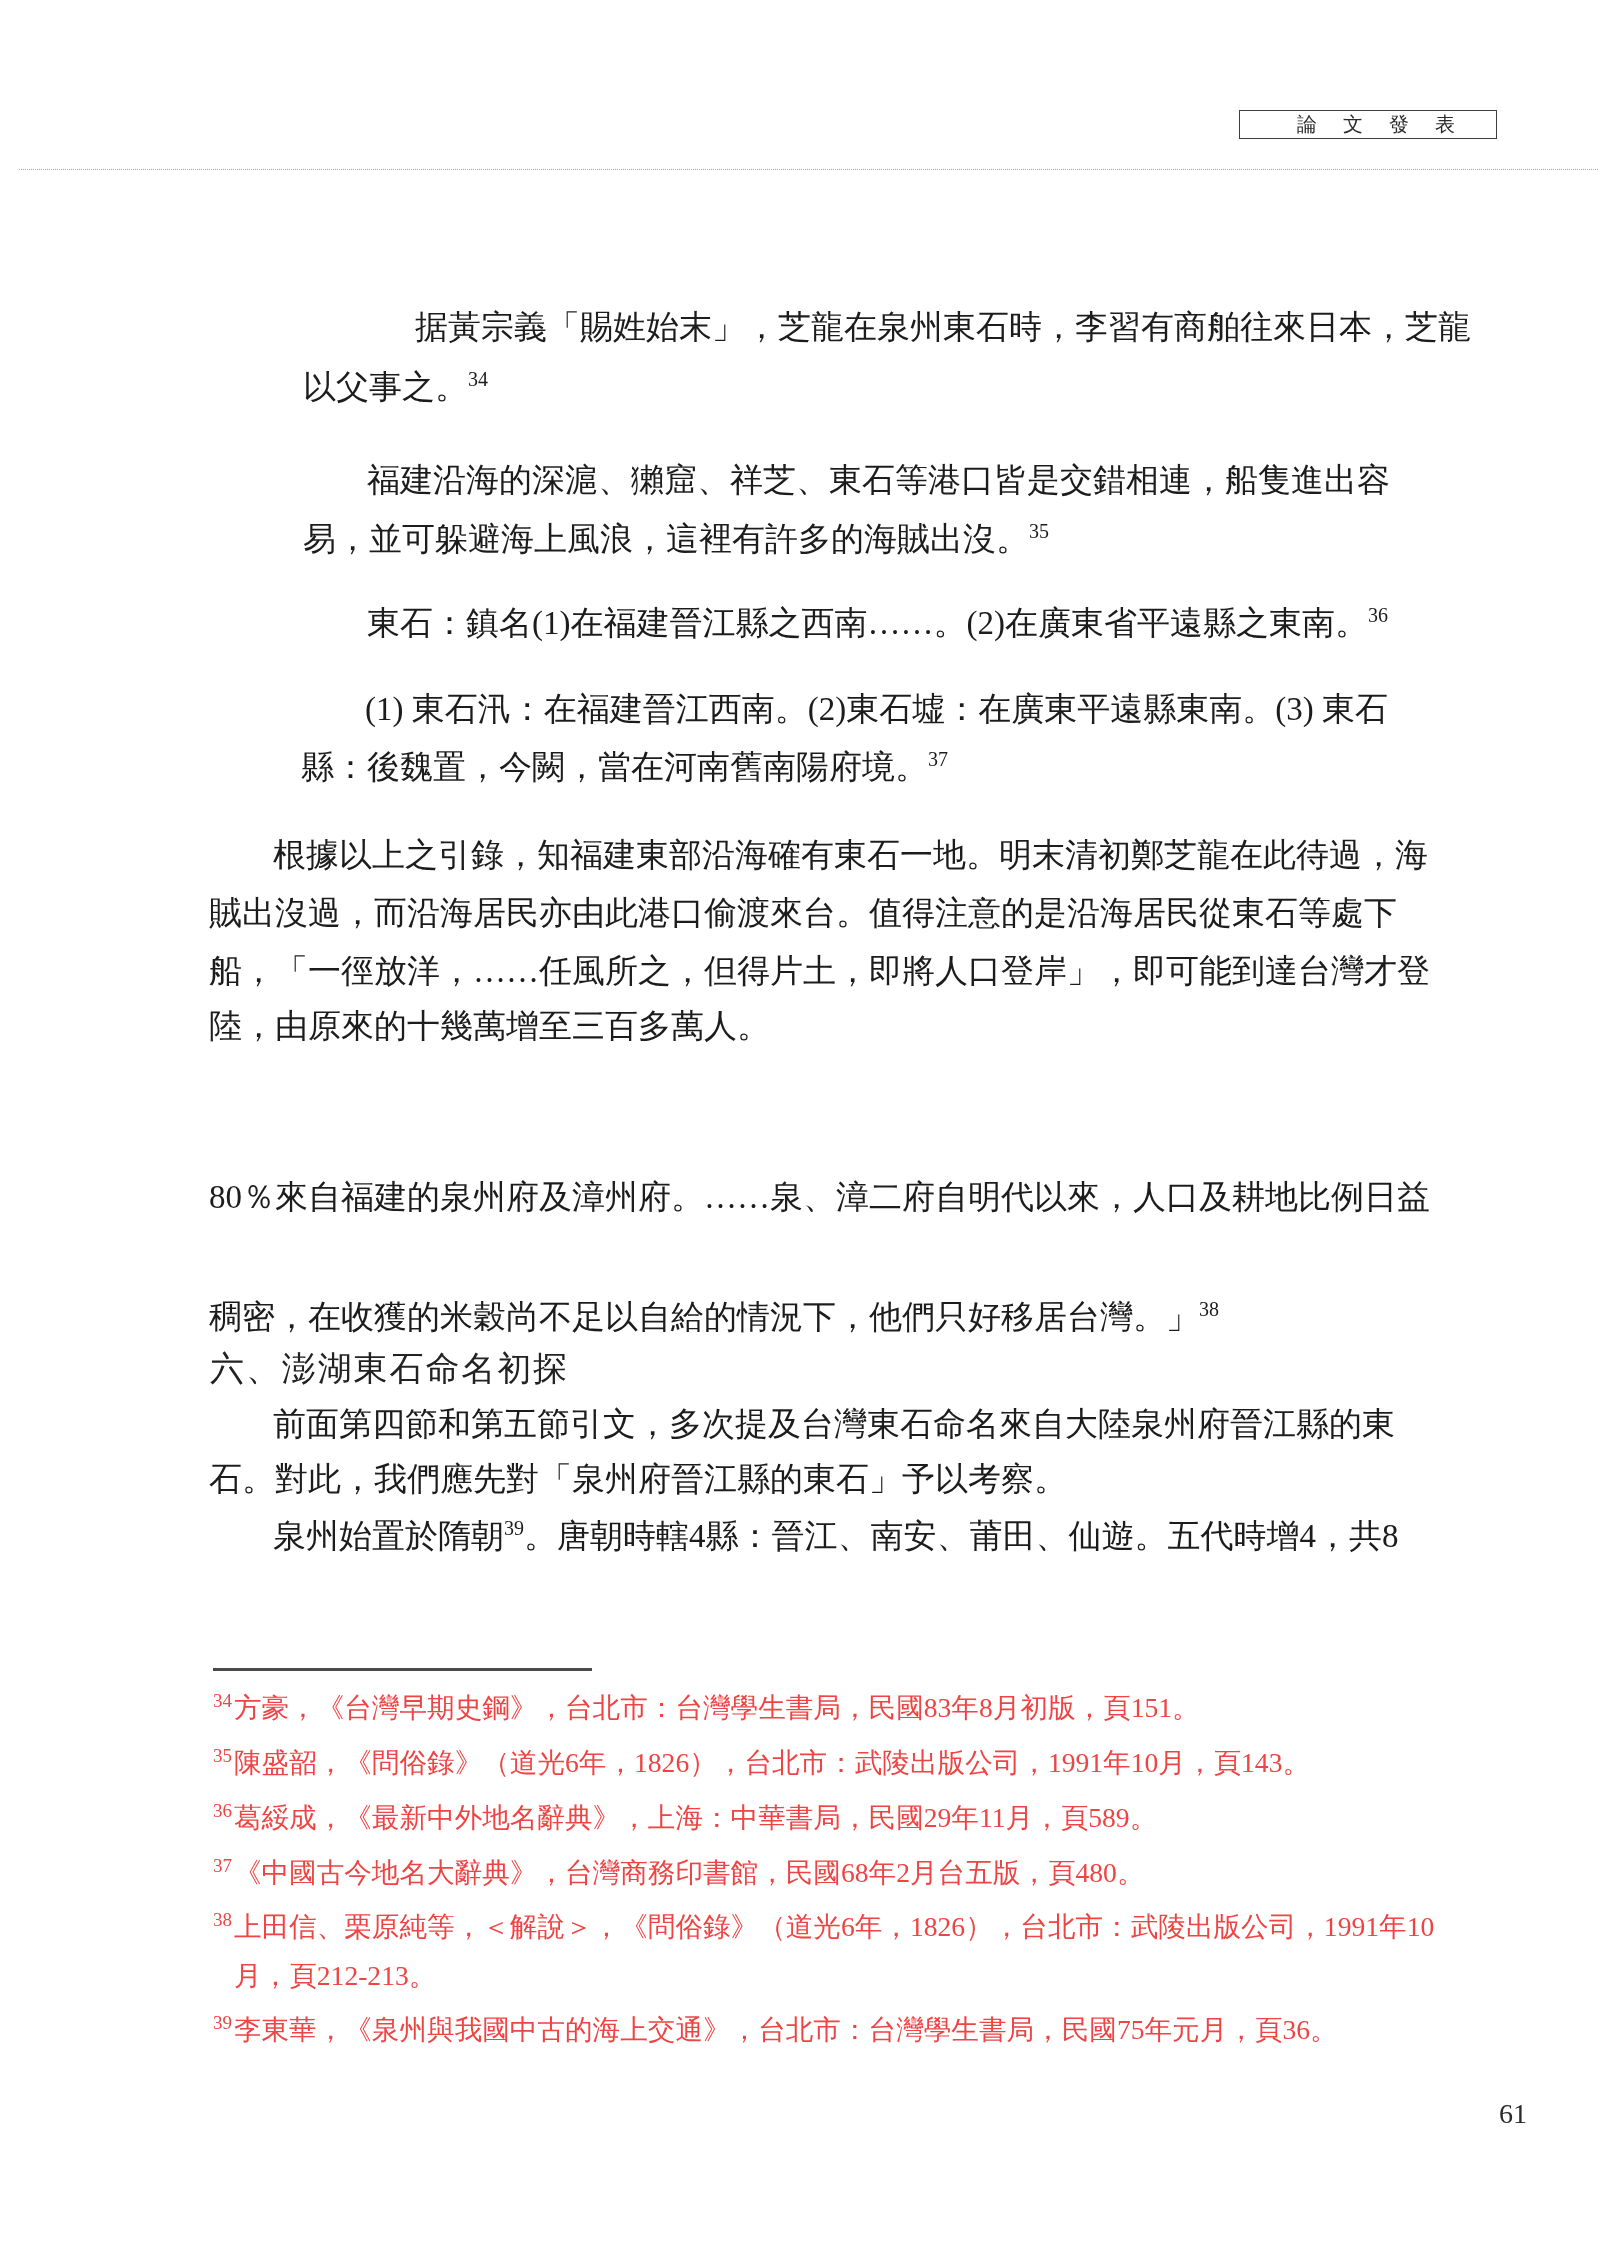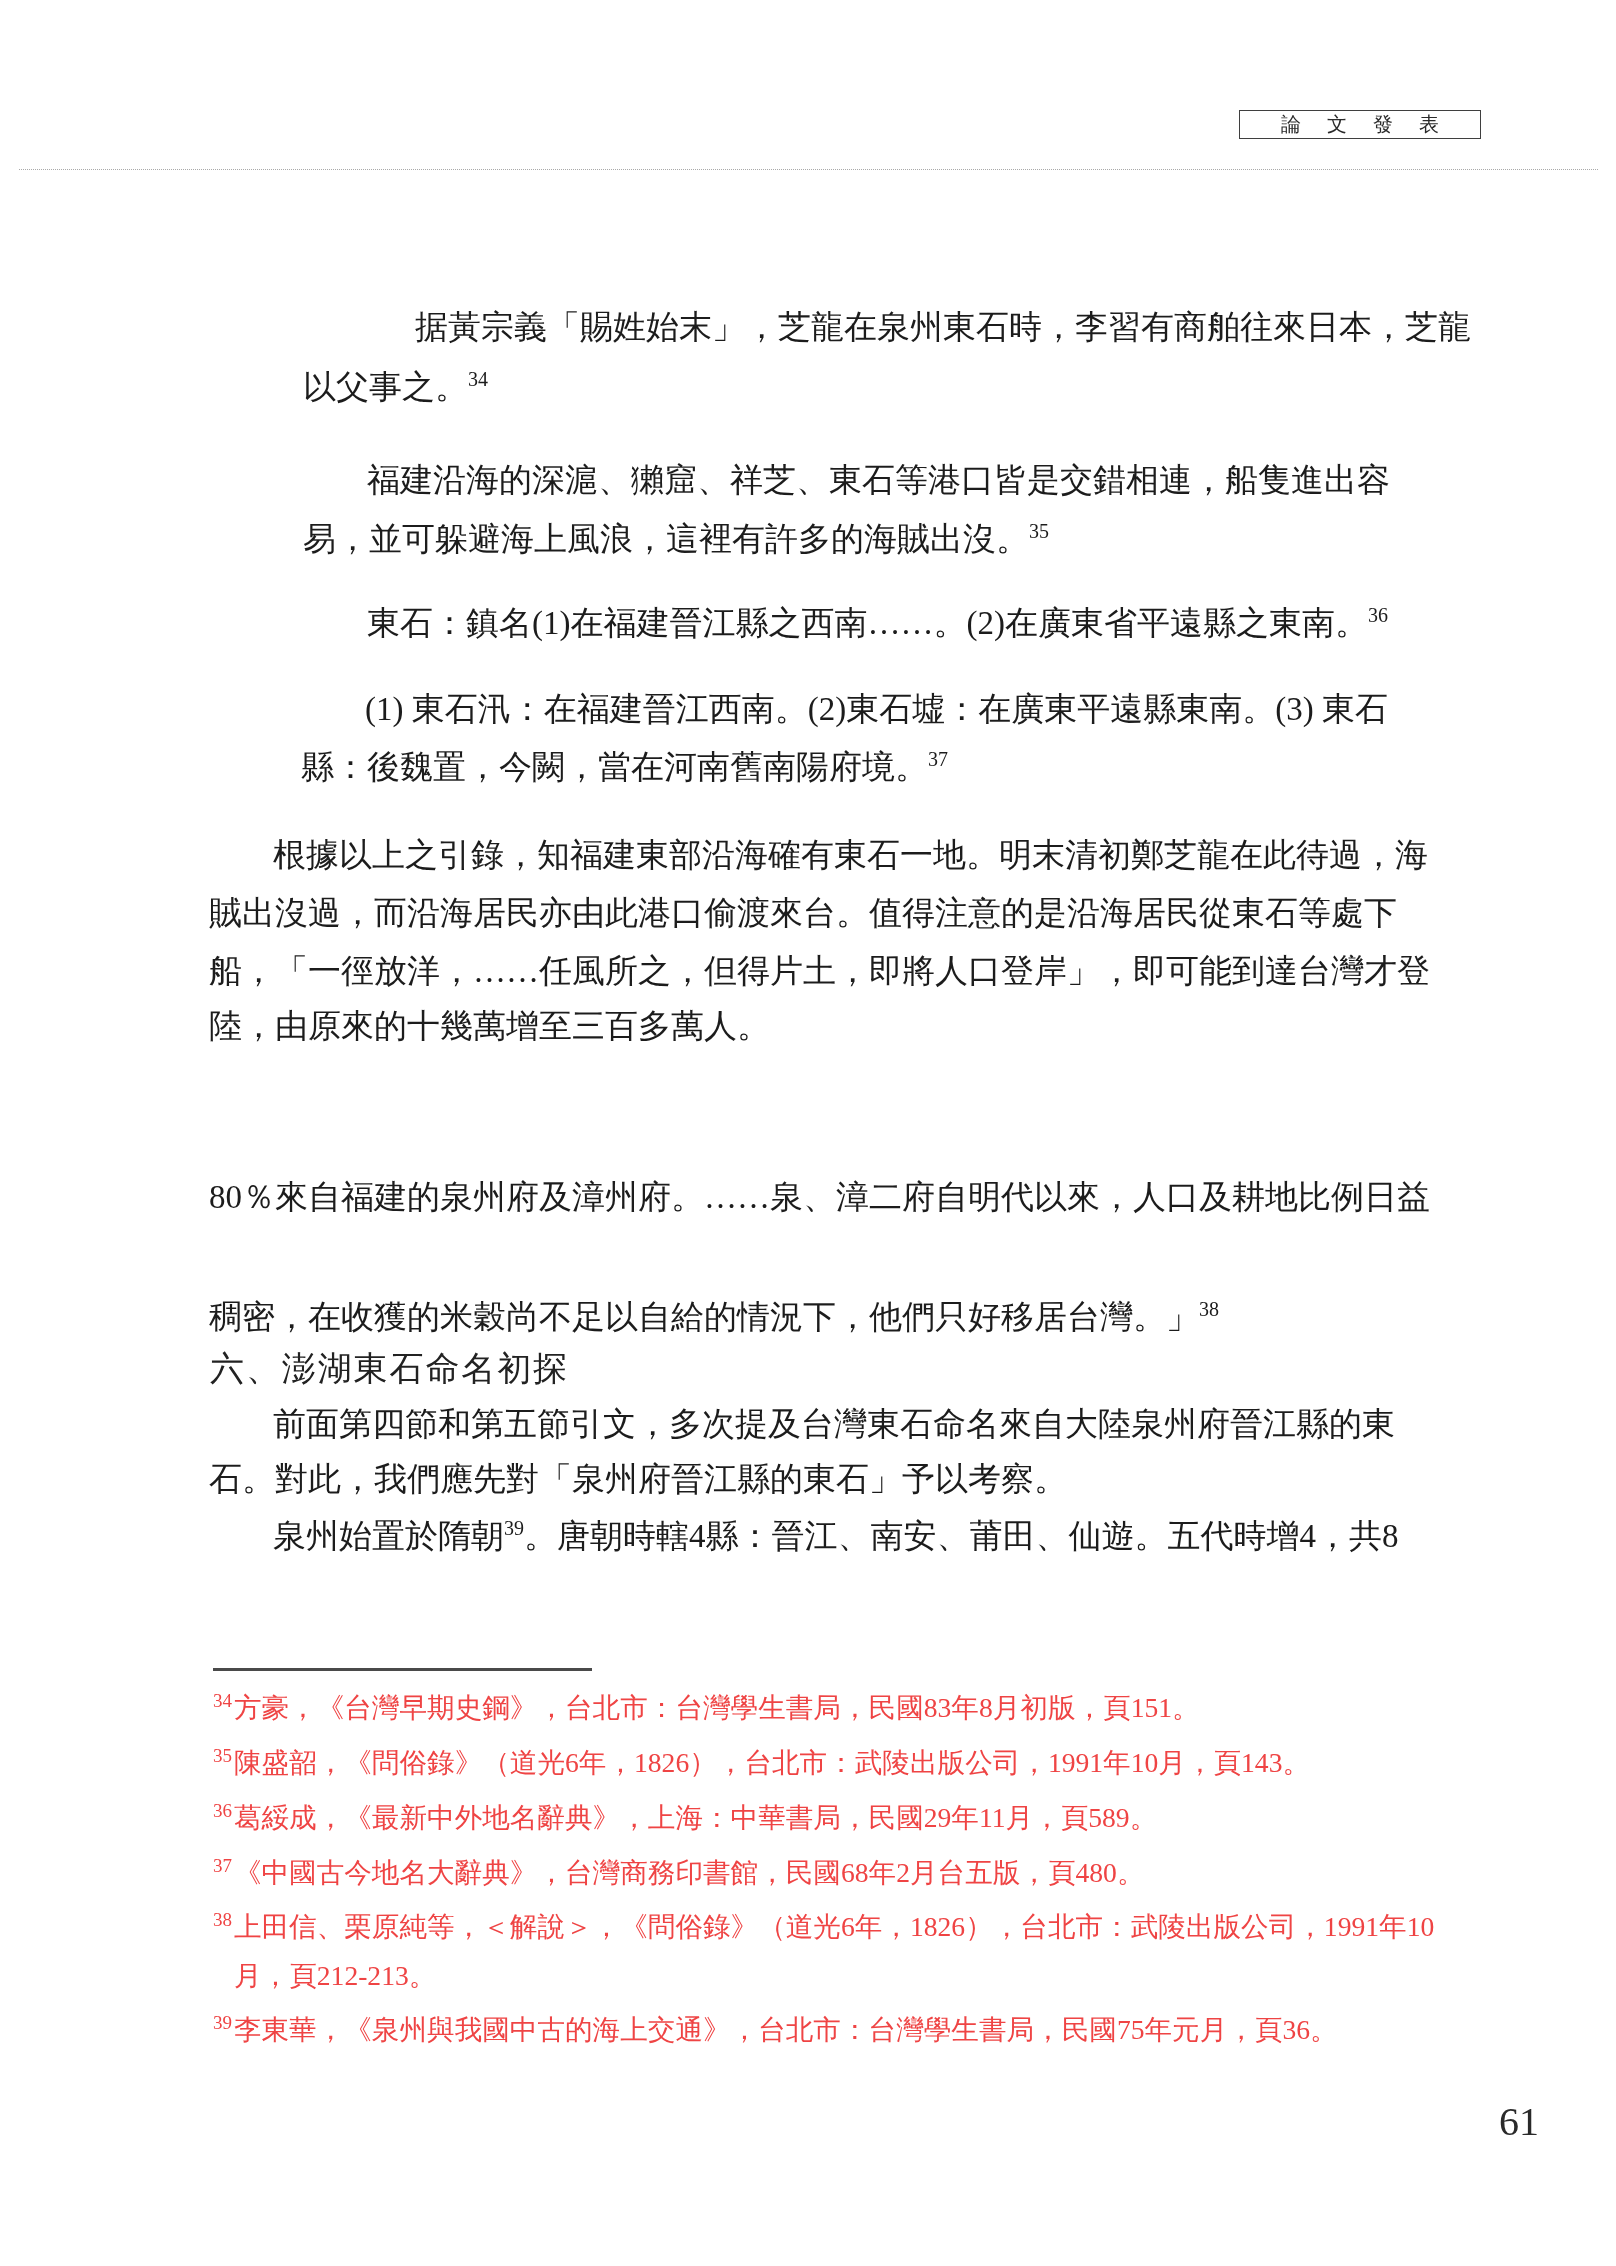--- a/index.html
+++ b/index.html
@@ -11,21 +11,21 @@
     font-family:"Liberation Serif","DejaVu Serif",serif;
     color:#1c1c1c;
     overflow:hidden;
   }
   .header-box{
     position:absolute;
     left:1239px;top:110px;width:240px;height:27px;
     border:1.9px solid #3f3f3f;
     display:flex;align-items:center;justify-content:center;
     font-size:20px;letter-spacing:10.5px;color:#2a2a2a;
-    white-space:nowrap;text-indent:10.5px;
+    white-space:nowrap;text-indent:10.5px;padding-left:16px;
   }
   .dotted-rule{
     position:absolute;
     left:19px;top:169px;width:1579px;height:0;
     border-top:1.9px dotted #a9a9a9;
   }
   .tl{
     position:absolute;
     font-size:33px;line-height:1.15;
     white-space:nowrap;
@@ -57,21 +57,21 @@
     white-space:nowrap;
     color:#ef4444;
   }
   .fn sup{
     font-size:19px;line-height:0;vertical-align:super;
     margin-right:1.9px;
   }
   .page-number{
     position:absolute;
     left:1499px;top:2098px;
-    font-size:40px;color:#2a2a2a;
+    font-size:28px;color:#2a2a2a;
   }
 </style>
 </head>
 <body>
 
 <div class="page">
 
   <div class="header-box">
     <span>論 文 發 表</span>
   </div>

